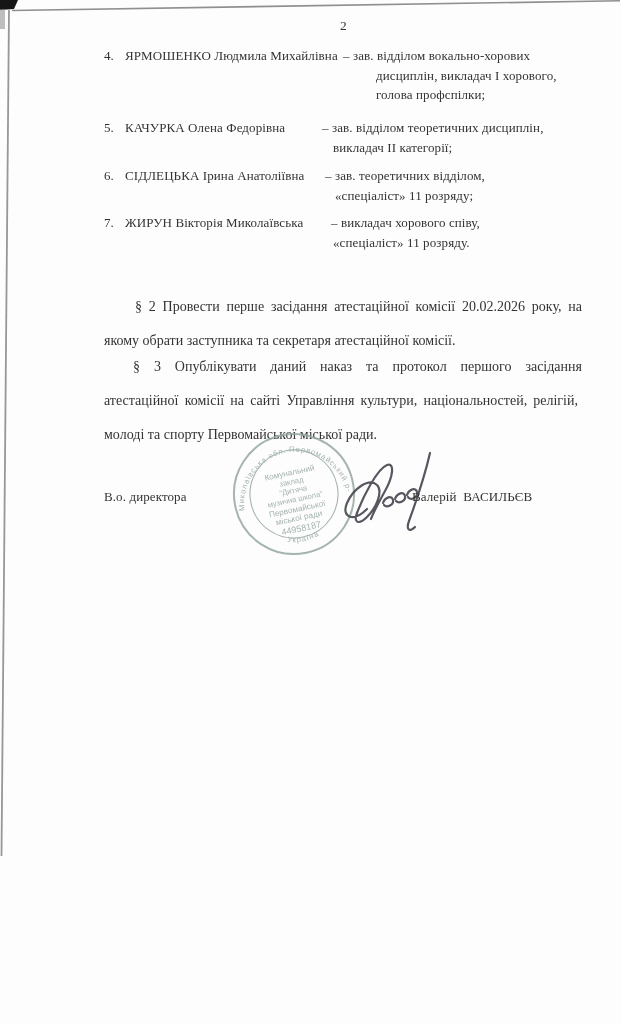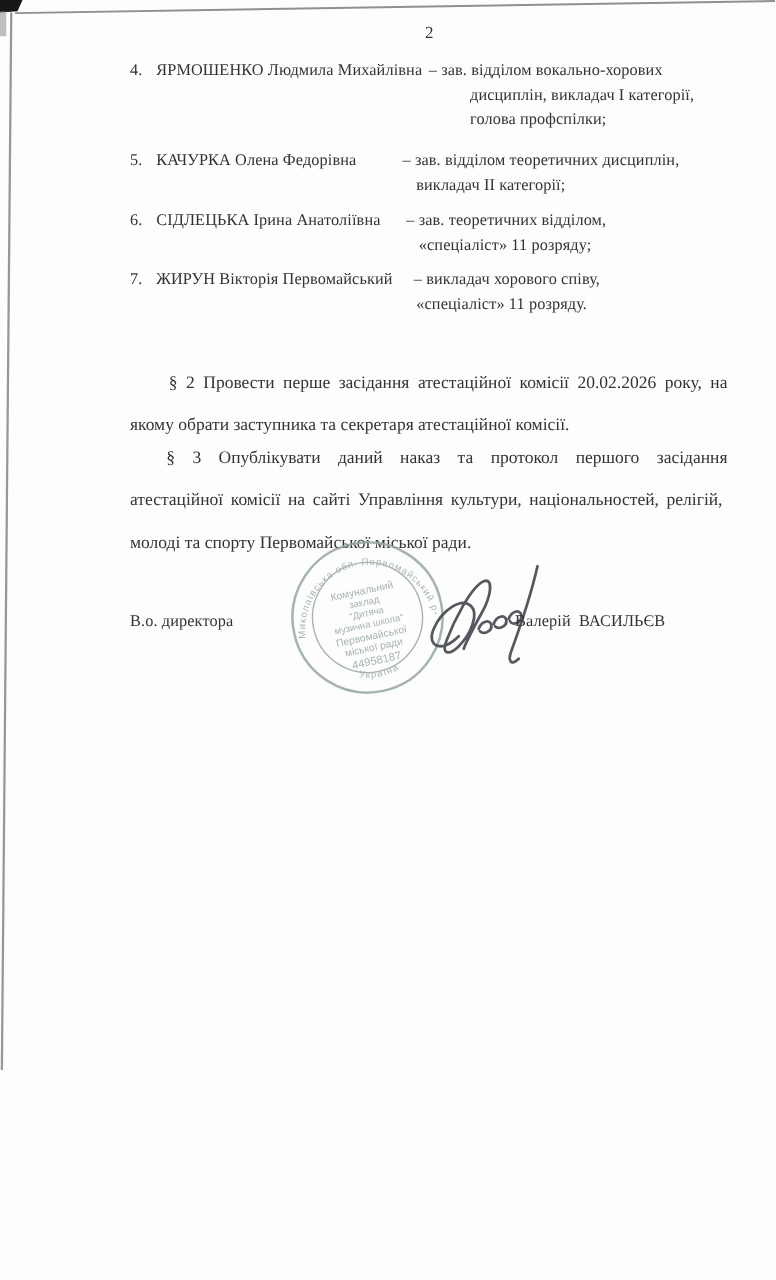--- a/index.html
+++ b/index.html
@@ -35,21 +35,21 @@
     <rect x="0" y="9" width="5" height="20" fill="#8a8a8a" opacity="0.55"></rect>
   </svg>
 
   <div class="abs txt pagenum" style="left:340px; top:16px">2</div>
 
   <div class="member txt" style="top:46px">
     <span class="mnum">4.</span>
     <span class="mname">ЯРМОШЕНКО Людмила Михайлівна</span>
     <div class="mrole" style="left:343px">
       <div>– зав. відділом вокально-хорових</div>
-      <div style="padding-left:33px">дисциплін, викладач І категорії,</div>
+      <div style="padding-left:33px">дисциплін, викладач І хорового,</div>
       <div style="padding-left:33px">голова профспілки;</div>
     </div>
   </div>
 
   <div class="member txt" style="top:118px">
     <span class="mnum">5.</span>
     <span class="mname">КАЧУРКА Олена Федорівна</span>
     <div class="mrole" style="left:322px">
       <div>– зав. відділом теоретичних дисциплін,</div>
       <div style="padding-left:11px">викладач ІІ категорії;</div>
@@ -60,21 +60,21 @@
     <span class="mnum">6.</span>
     <span class="mname">СІДЛЕЦЬКА Ірина Анатоліївна</span>
     <div class="mrole" style="left:325px">
       <div>– зав. теоретичних відділом,</div>
       <div style="padding-left:10px">«спеціаліст» 11 розряду;</div>
     </div>
   </div>
 
   <div class="member txt" style="top:213px">
     <span class="mnum">7.</span>
-    <span class="mname">ЖИРУН Вікторія Первомайський</span>
+    <span class="mname">ЖИРУН Вікторія Миколаївська</span>
     <div class="mrole" style="left:331px">
       <div>– викладач хорового співу,</div>
       <div style="padding-left:2px">«спеціаліст» 11 розряду.</div>
     </div>
   </div>
 
   <div class="para" style="top:283px">
     <div class="pline just" style="margin-left:31px;width:447px">§ 2 Провести перше засідання атестаційної комісії 20.02.2026 року, на</div>
     <div class="pline">якому обрати заступника та секретаря атестаційної комісії.</div>
   </div>

